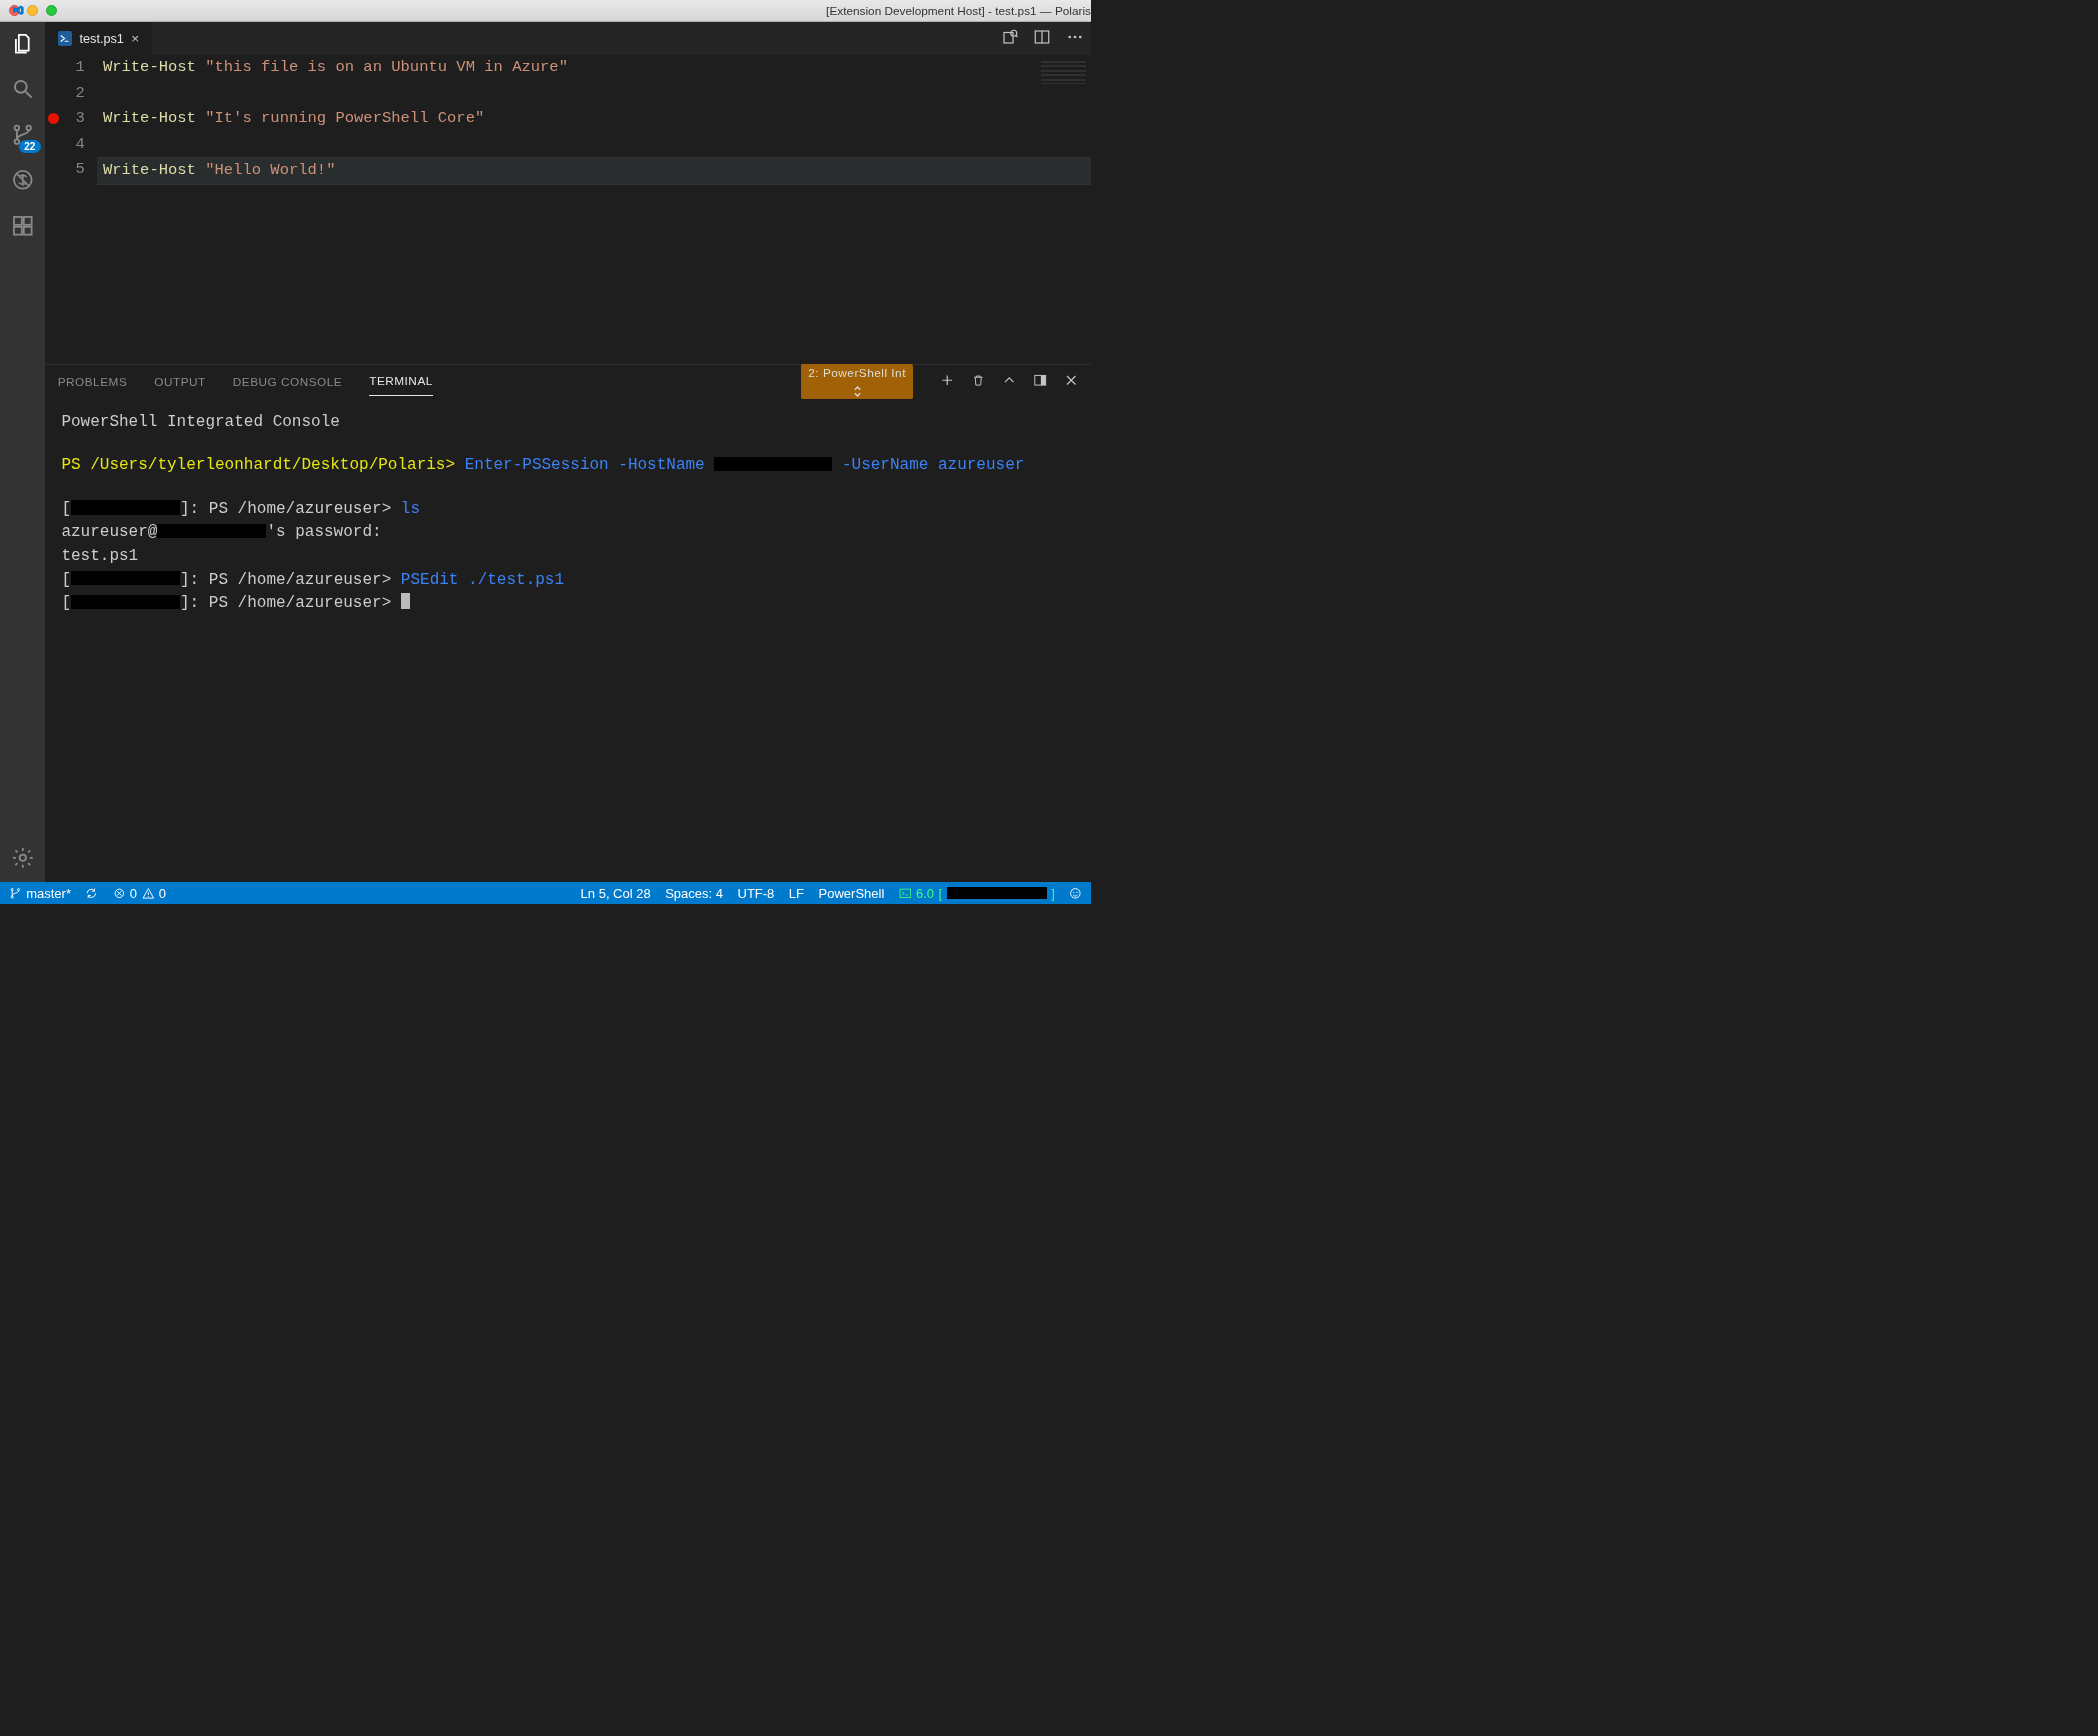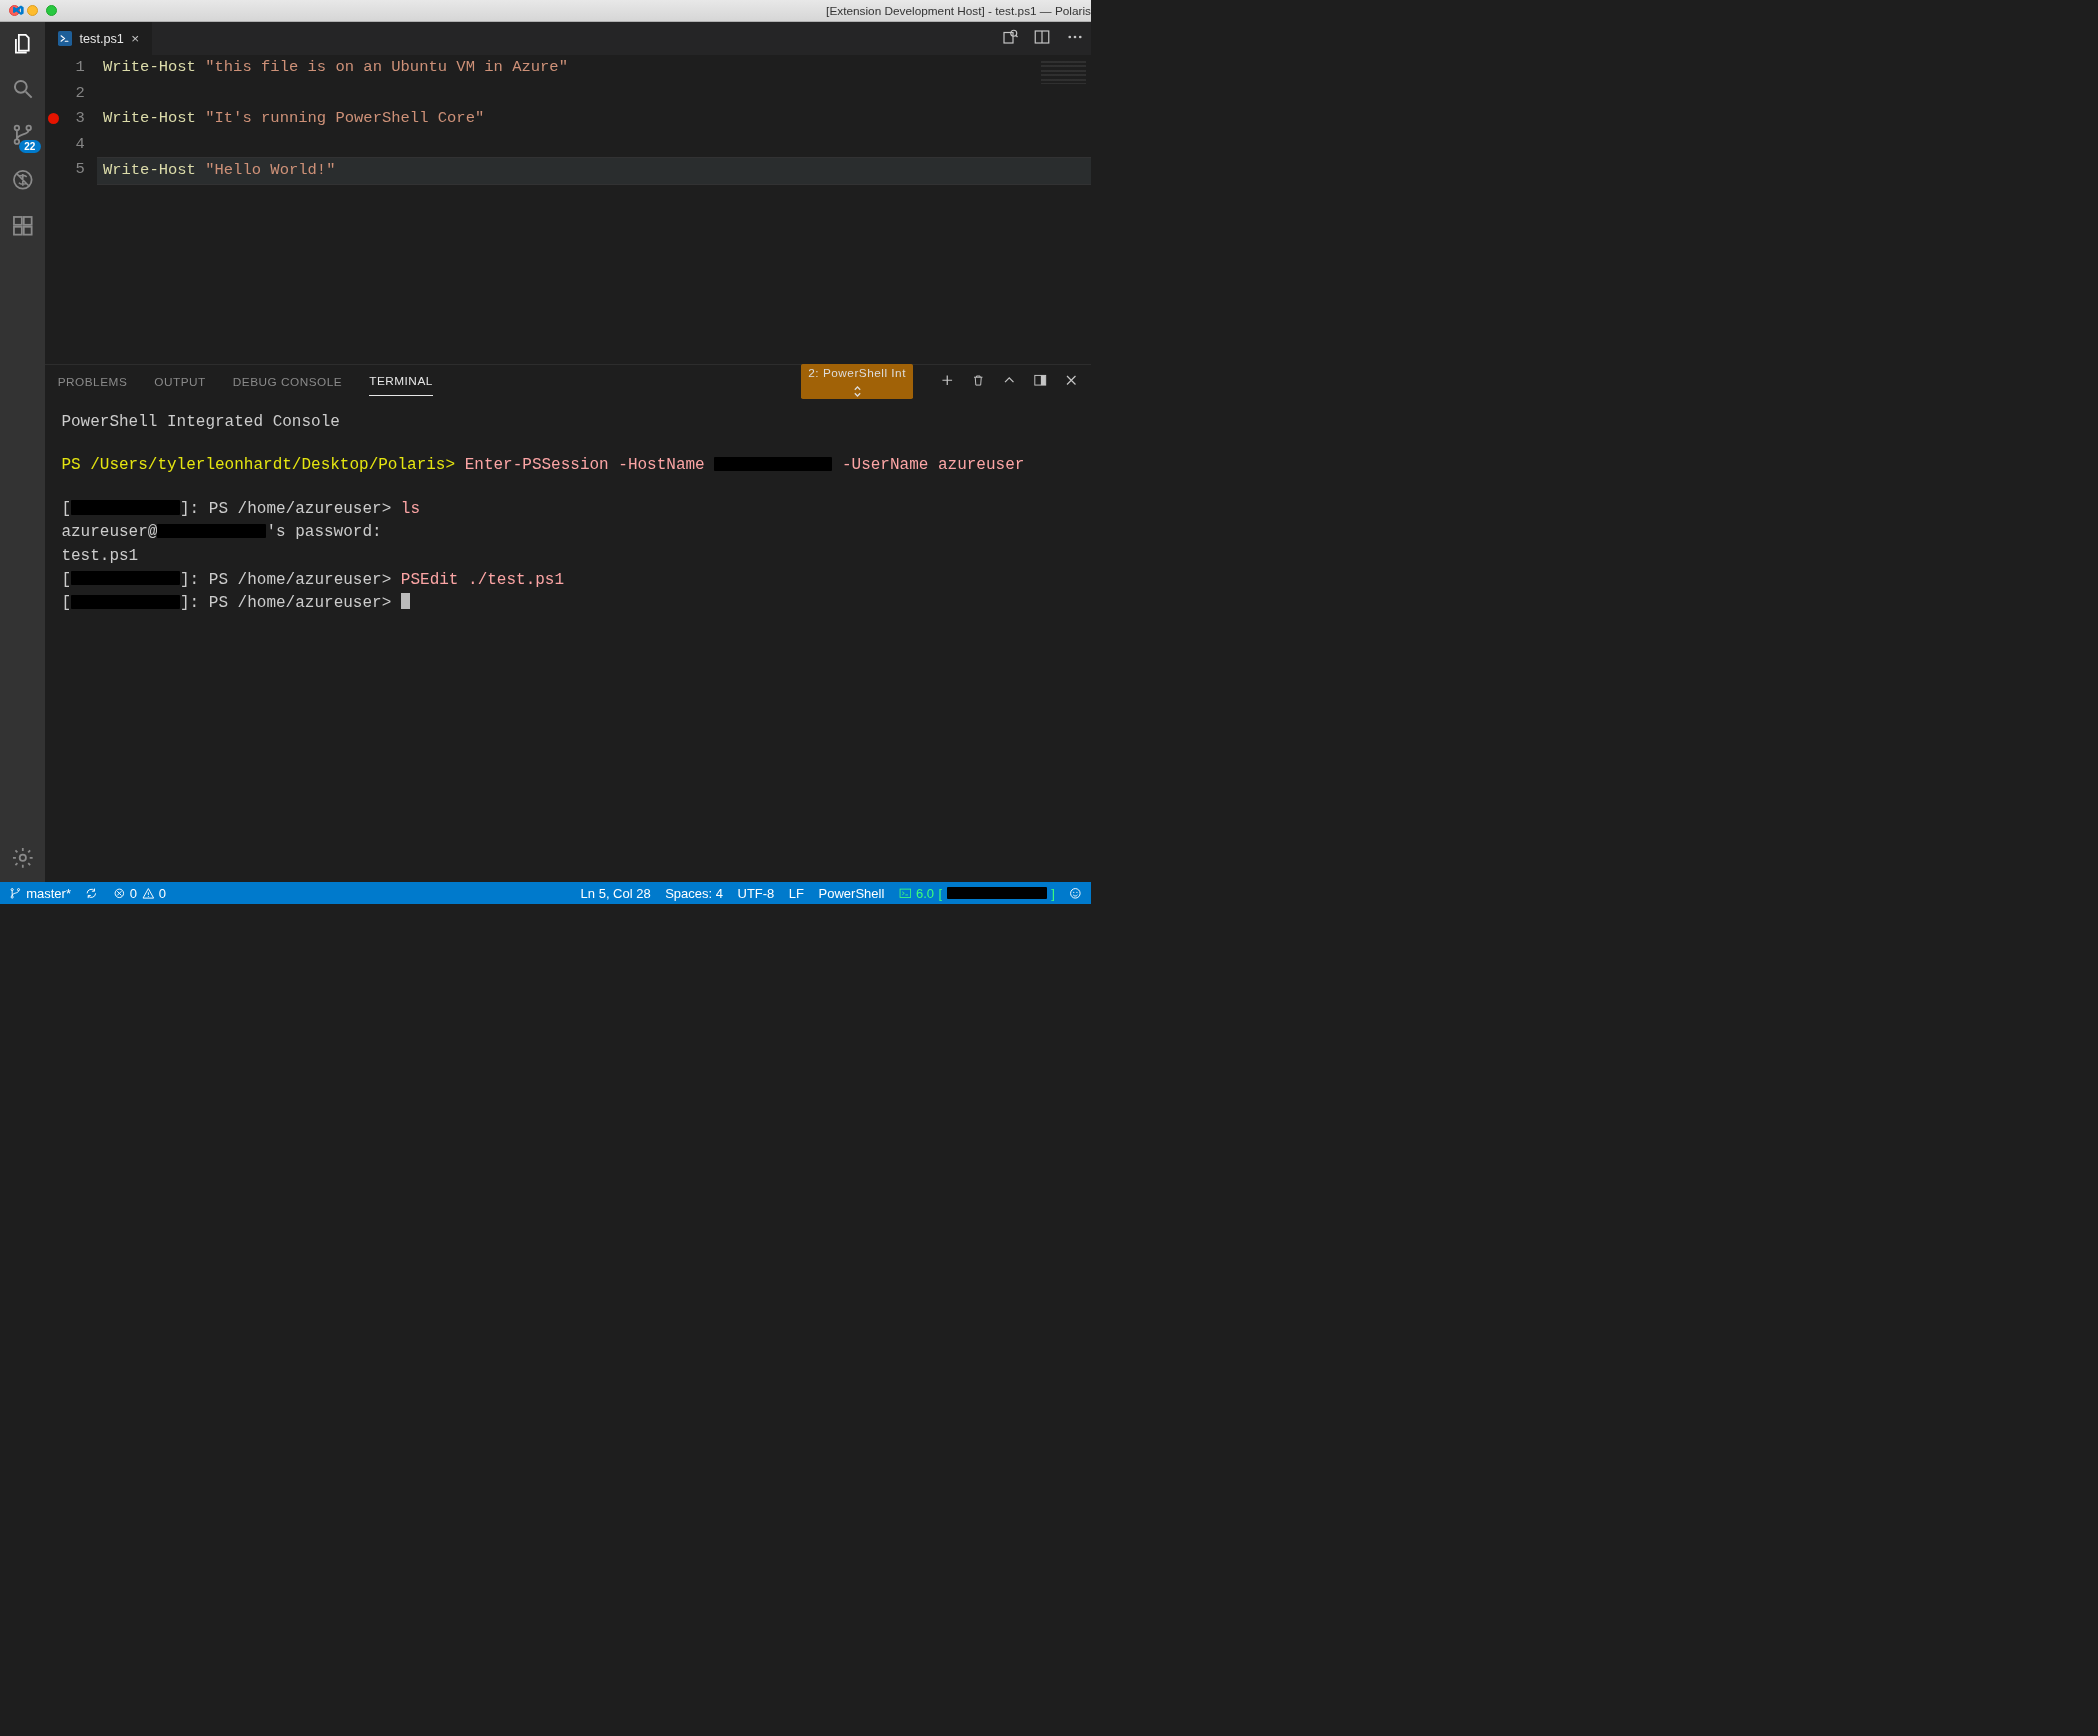--- a/index.html
+++ b/index.html
@@ -177,21 +177,21 @@
   .panel-actions svg { width: 14.5px; height: 14.5px; }
 
   .terminal {
     flex: 1 1 auto;
     padding: 12.7px 16.4px;
     font-size: 16px;
     line-height: 23.6px;
     color: #cccccc;
     overflow: hidden;
   }
-  .term-dim { color: #fca5a5; }
+  .term-dim { color: #3b82f6; }
   .term-yellow { color: #e5e510; }
   .redact { display: inline-block; background: #000; border-radius: 0.9px; }
   .redact-md { width: 118px; height: 14.5px; vertical-align: -1.8px; }
   .redact-sm { width: 109px; height: 14.5px; vertical-align: -1.8px; }
   .cursor-block {
     display: inline-block; width: 9px; height: 16.4px;
     background: #bbbbbb; vertical-align: -1.8px;
   }
 
   

